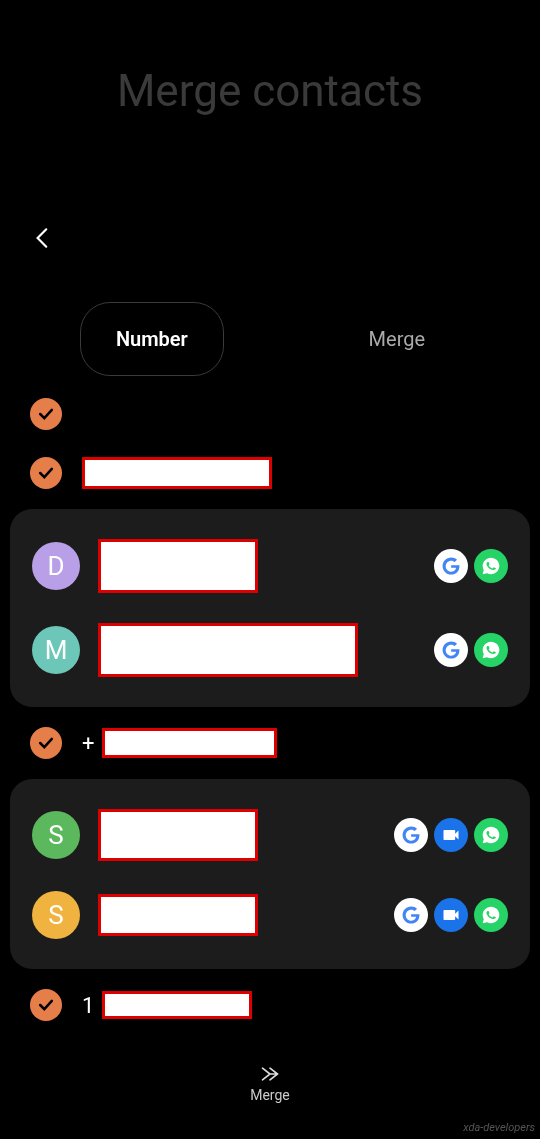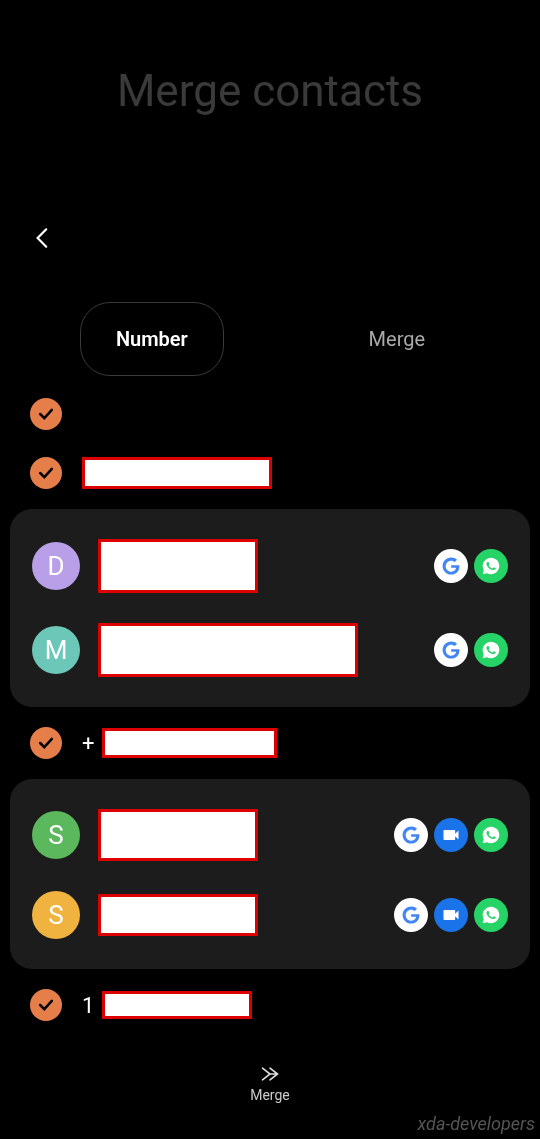--- a/index.html
+++ b/index.html
@@ -135,21 +135,21 @@
     }
     .merge-text {
       font-size: 14px;
       color: #ccc;
       margin-top: 3px;
     }
     .watermark {
       position: absolute;
       bottom: 5px;
       right: 5px;
-      font-size: 18px;
+      font-size: 11px;
       color: #555;
       font-style: italic;
     }
   </style>
 </head>
 <body>
 
 <div class="header-title">Merge contacts</div>
 
 <div class="back-button">

